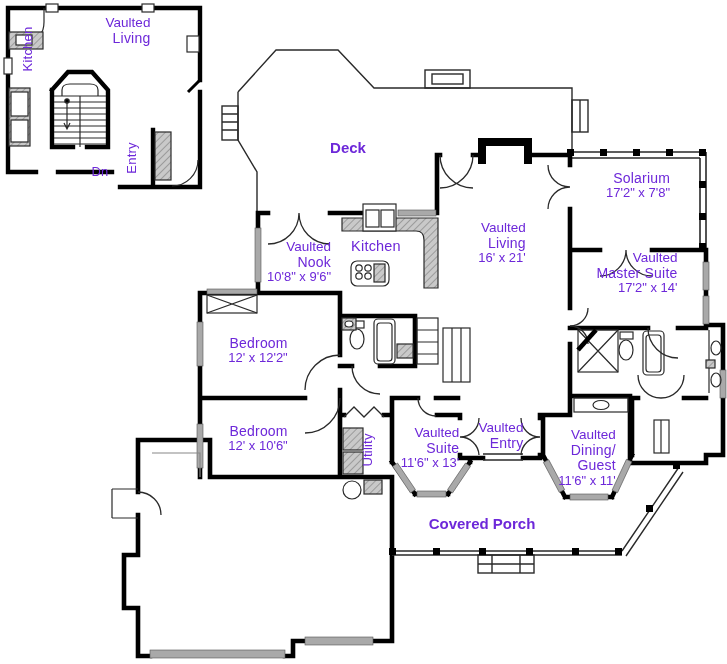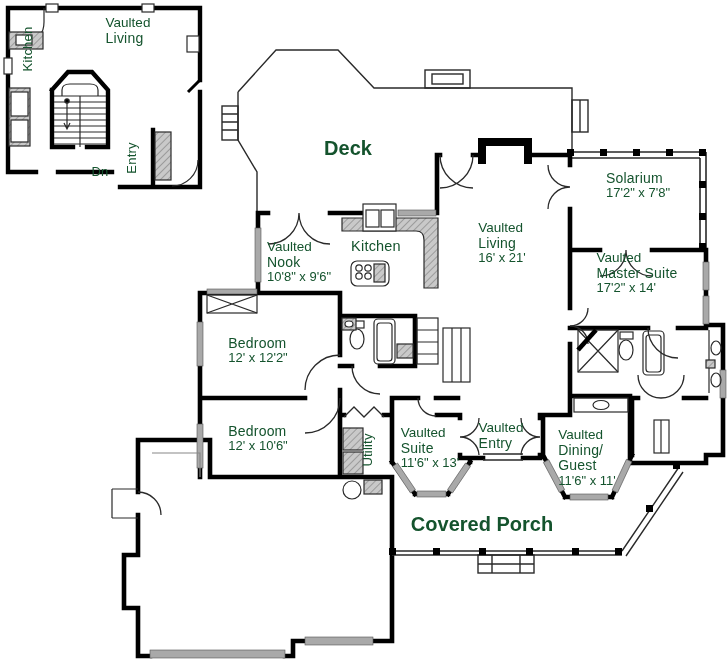--- a/index.html
+++ b/index.html
@@ -1,25 +1,25 @@
 <!DOCTYPE html>
 <html><head>
 <meta charset="utf-8">
 <style>
   html,body{margin:0;padding:0;background:#ffffff;}
   .stage{position:relative;width:727px;height:664px;background:#ffffff;overflow:hidden;
          font-family:"Liberation Sans",sans-serif;color:#111;}
   .stage svg{position:absolute;left:0;top:0;}
-  .lbl{position:absolute;transform:translate(-50%,-50%);text-align:left;line-height:1.1;
-       white-space:nowrap;color:#14532d;}
+  .lbl{position:absolute;transform:translate(-50%,-50%);text-align:right;line-height:1.1;
+       white-space:nowrap;color:#6d28d9;}
   .lbl span{display:block;}
   .nm{font-weight:400;font-size:14px;letter-spacing:.2px;}
   .pf{font-weight:400;font-size:13.5px;}
   .dm{font-weight:400;font-size:13px;}
-  .big{font-size:20px;font-weight:700;}
+  .big{font-size:15px;font-weight:700;}
   .vert{writing-mode:vertical-rl;transform:translate(-50%,-50%) rotate(180deg);}
   .vert span{display:inline;}
   .caption{font-weight:700;font-size:15px;}
 </style>
 </head>
 <body>
 
 <div class="stage">
 
 <svg width="727" height="664" viewBox="0 0 727 664">

